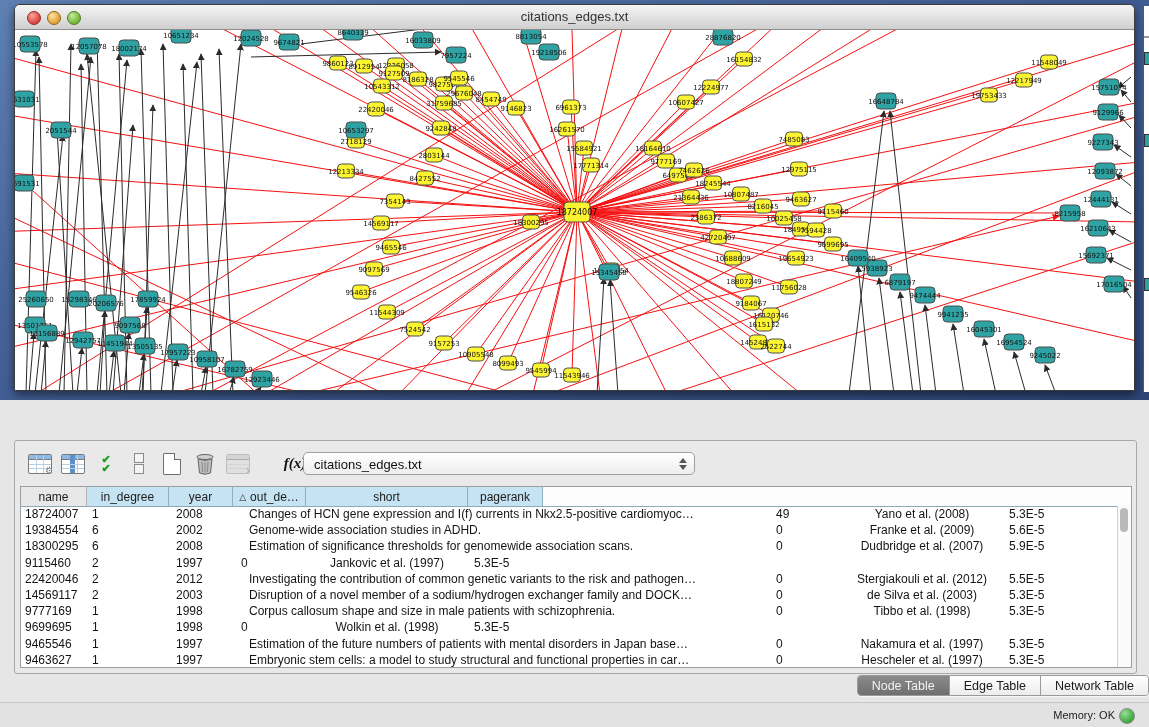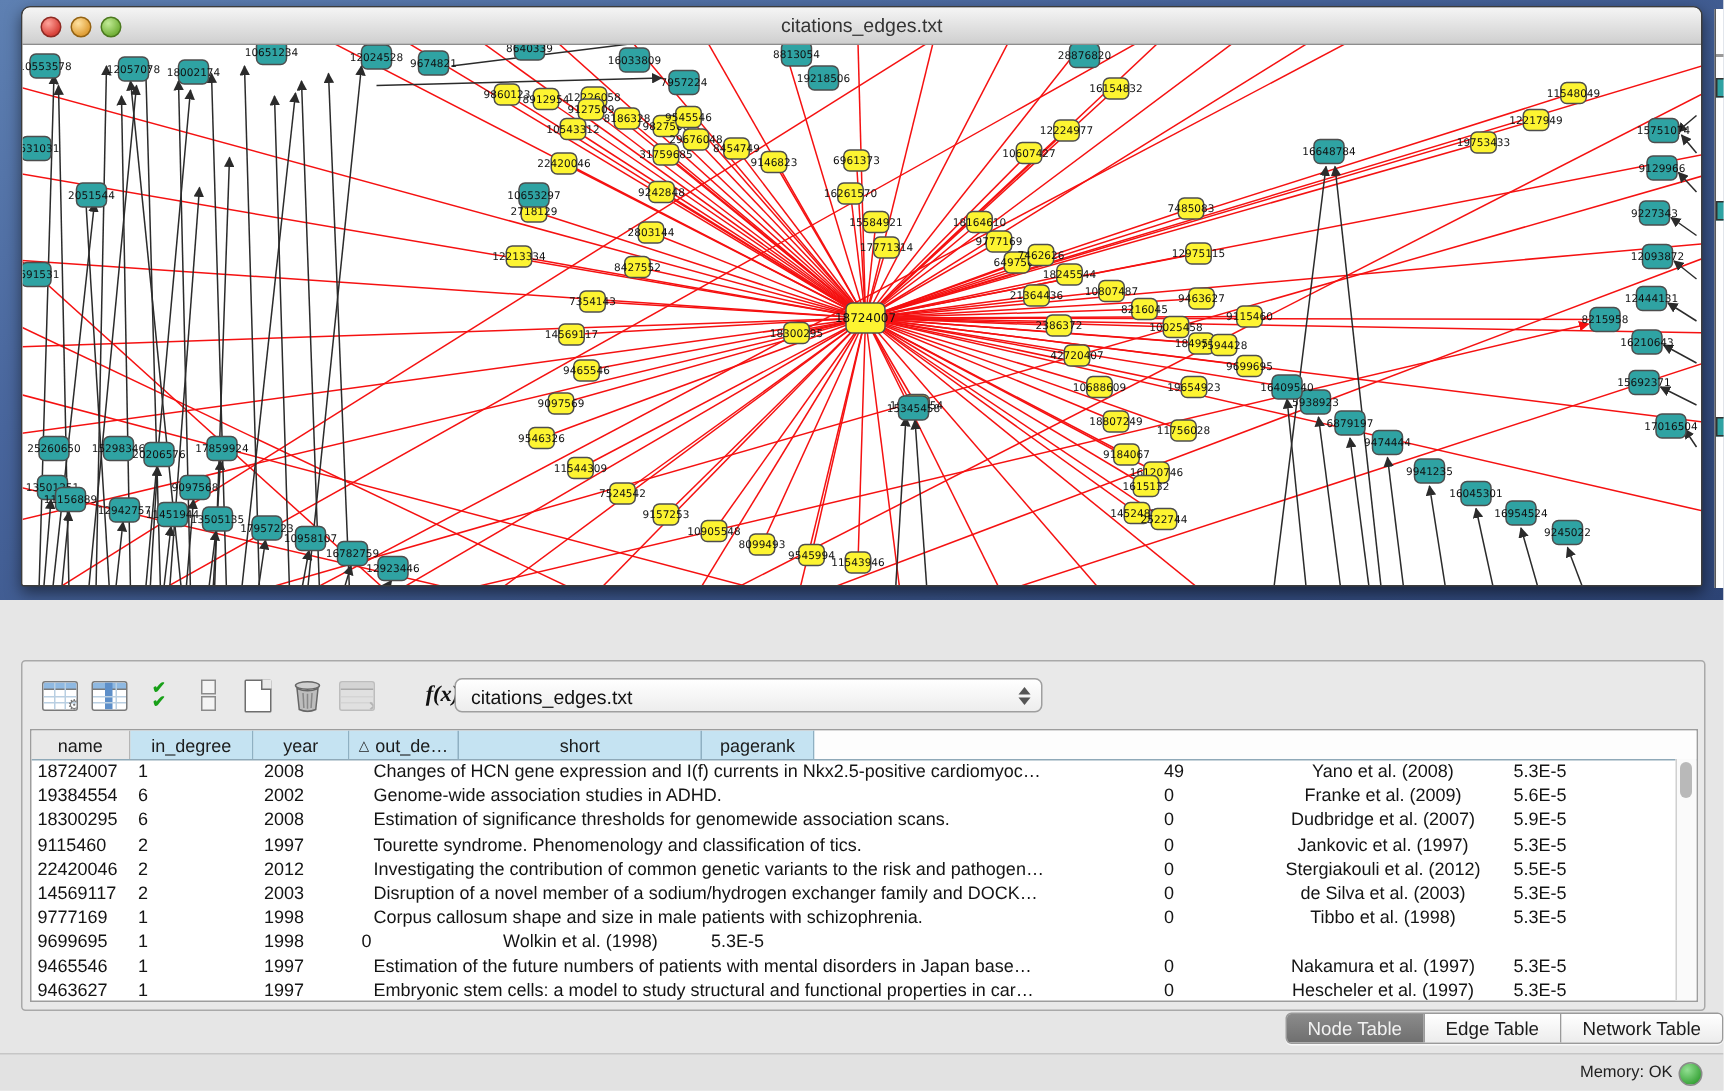--- a/index.html
+++ b/index.html
@@ -644,21 +644,20 @@
             <div class="td" style="width: 64px; text-align: left; padding-left: 7px;">2008</div>
             <div class="td" style="width: 535px; text-align: left; padding-left: 16px;">Estimation of significance thresholds for genomewide association scans.</div>
             <div class="td" style="width: 73px; text-align: left; padding-left: 8px;">0</div>
             <div class="td" style="width: 162px; text-align: center;">Dudbridge et al. (2007)</div>
             <div class="td" style="width: 75px; text-align: left; padding-left: 6px;">5.9E-5</div>
           </div>
           <div class="tr">
             <div class="td" style="width: 66px; text-align: left; padding-left: 4px;">9115460</div>
             <div class="td" style="width: 82px; text-align: left; padding-left: 5px;">2</div>
             <div class="td" style="width: 64px; text-align: left; padding-left: 7px;">1997</div>
-            <div class="td" style="width: 535px; text-align: left; padding-left: 16px;">Tourette syndrome. Phenomenology and classification of tics.</div>
             <div class="td" style="width: 73px; text-align: left; padding-left: 8px;">0</div>
             <div class="td" style="width: 162px; text-align: center;">Jankovic et al. (1997)</div>
             <div class="td" style="width: 75px; text-align: left; padding-left: 6px;">5.3E-5</div>
           </div>
           <div class="tr">
             <div class="td" style="width: 66px; text-align: left; padding-left: 4px;">22420046</div>
             <div class="td" style="width: 82px; text-align: left; padding-left: 5px;">2</div>
             <div class="td" style="width: 64px; text-align: left; padding-left: 7px;">2012</div>
             <div class="td" style="width: 535px; text-align: left; padding-left: 16px;">Investigating the contribution of common genetic variants to the risk and pathogen…</div>
             <div class="td" style="width: 73px; text-align: left; padding-left: 8px;">0</div>

